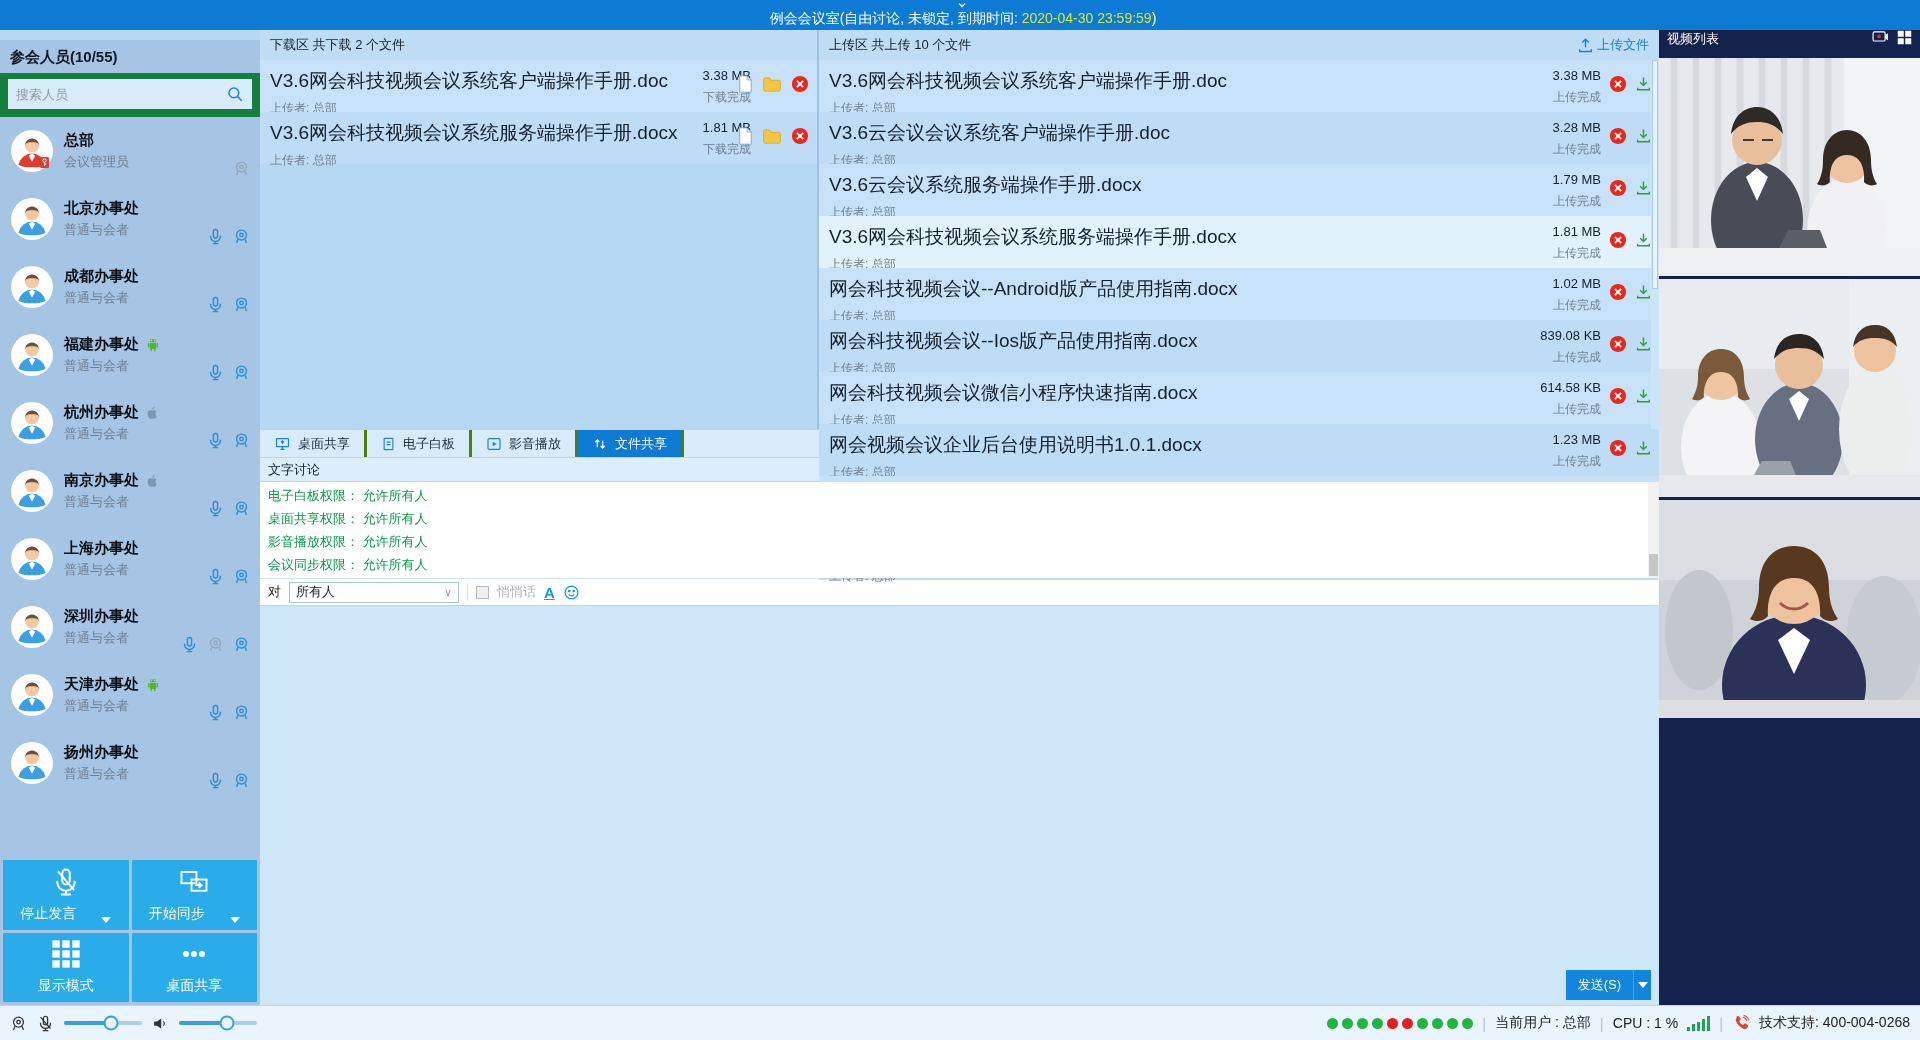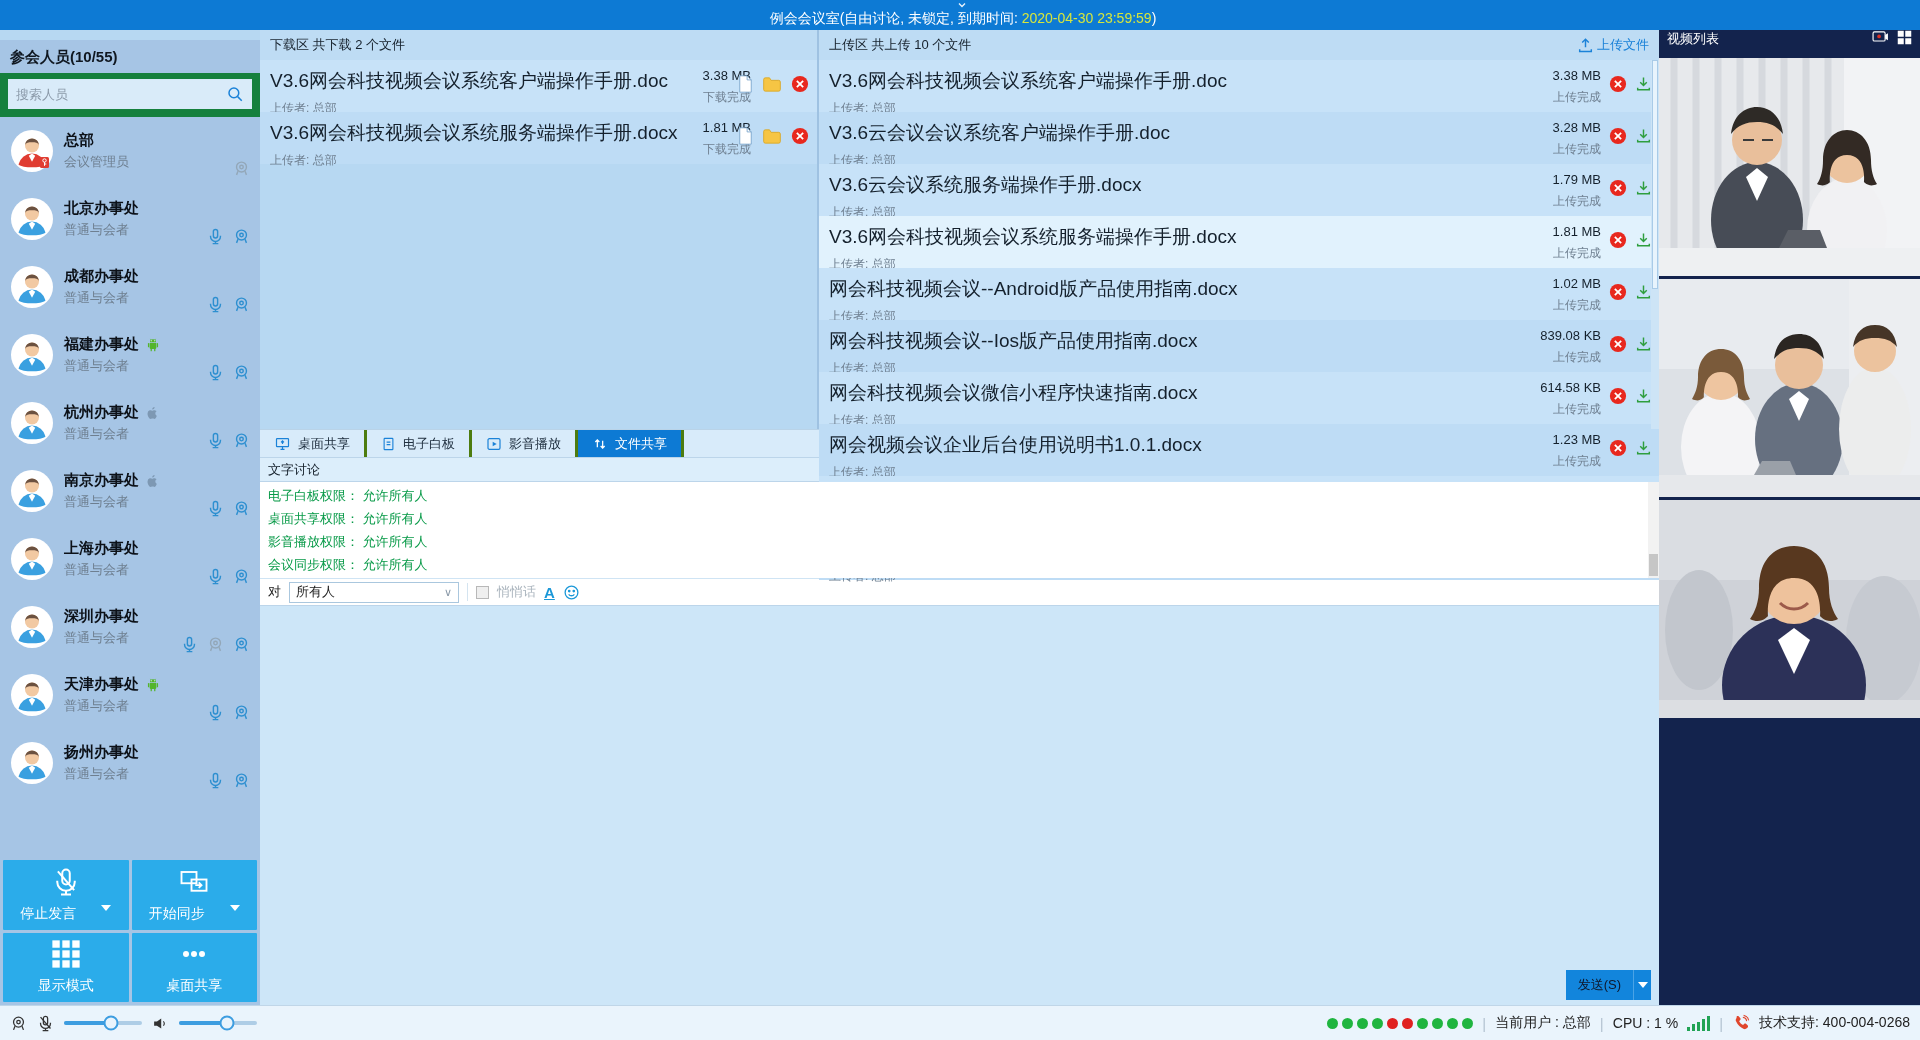--- a/index.html
+++ b/index.html
@@ -34,21 +34,21 @@
   .prow { height:68px; display:flex; align-items:center; padding:0 8px 0 10px; position:relative; cursor:pointer; }
   .pinfo { margin-left:10px; }
   .pname { font-size:15px; font-weight:bold; color:#0c1118; display:flex; align-items:center; gap:6px; }
   .prole { font-size:13px; color:#6e7f90; margin-top:3px; }
   .picons { position:absolute; right:10px; bottom:8px; display:flex; gap:9px; align-items:center; }
   .picons span { display:flex; cursor:pointer; }
 
   .sb-buttons { height:148px; padding:3px; display:grid; grid-template-columns:1fr 1fr; grid-template-rows:1fr 1fr; gap:3px; }
   .bigbtn { background:#2bacea; color:#fff; display:flex; flex-direction:column; align-items:center; justify-content:center;
     gap:8px; font-size:14px; cursor:pointer; border-radius:1px; }
-  .bb-label { display:flex; align-items:flex-start; gap:25px; }
+  .bb-label { display:flex; align-items:flex-end; gap:25px; }
   .caret { width:0; height:0; border-left:5px solid transparent; border-right:5px solid transparent; border-top:6px solid #fff; display:inline-block; }
 
   
   .center { display:flex; flex-direction:column; min-width:0; min-height:0; background:#b7d8f2; }
   .files { flex:1; display:flex; min-height:0; }
   .panel { display:flex; flex-direction:column; min-width:0; }
   .panel.download { width:557px; flex:none; }
   .panel.upload { flex:1; position:relative; }
   .vdivider { width:2px; background:#9fc2e2; }
   .panel-header { height:30px; display:flex; align-items:center; padding:0 10px; font-size:13px; color:#15202b;
@@ -92,21 +92,21 @@
   .ci-select { width:170px; height:21px; border:1px solid #aac7de; background:#fff; display:flex; align-items:center;
     padding:0 6px; font-size:13px; color:#222; cursor:pointer; }
   .ci-select .sel-caret { margin-left:auto; color:#8a99a8; font-size:11px; }
   .ci-sep { width:1px; height:18px; background:#d4e4f0; }
   .ci-check { width:13px; height:13px; border:1px solid #b8b8b8; background:#efefef; display:inline-block; }
   .ci-whisper { color:#aab4bd; font-size:13px; }
   .ci-font { color:#1b98d8; font-size:15px; text-decoration:underline; font-weight:bold; cursor:pointer; line-height:1; }
   .ci-smile { display:flex; cursor:pointer; }
   .bottom-strip { flex:1; position:relative; background:#cde6f8; }
   .send-btn { position:absolute; right:8px; bottom:5px; display:flex; height:30px; cursor:pointer; }
-  .send-main { background:#1285dc; color:#0f172a; font-size:13px; display:flex; align-items:center; padding:8px 12px; }
+  .send-main { background:#1285dc; color:#ffffff; font-size:13px; display:flex; align-items:center; padding:8px 12px; }
   .send-arrow { background:#1285dc; border-left:1px solid #4aa3e6; width:18px; display:flex; align-items:center; justify-content:center; }
 
   
   .video { background:#13234d; display:flex; flex-direction:column; min-height:0; }
   .v-header { height:28px; display:flex; align-items:flex-start; color:#fff; font-size:13px; padding:0 8px; flex:none;gap:28px; }
   .v-icons { margin-left:auto; display:flex; gap:8px; align-items:center; }
   .v-icons span { display:flex; cursor:pointer; }
   .v-thumb { width:261px; height:218px; margin-bottom:3px; flex:none; cursor:pointer; overflow:hidden; }
   .v-thumb svg { display:block; }
 

